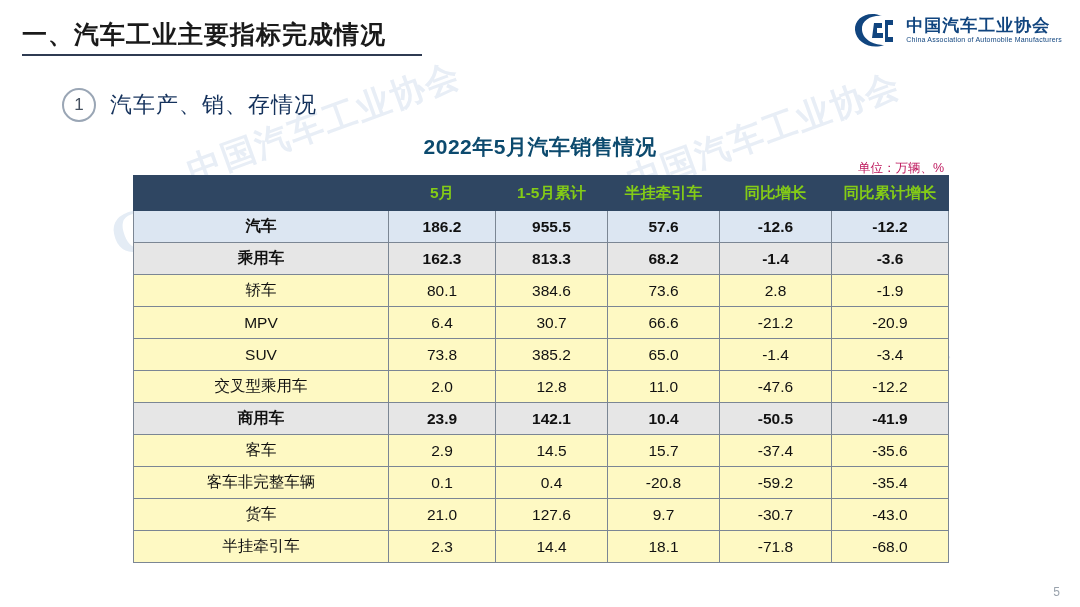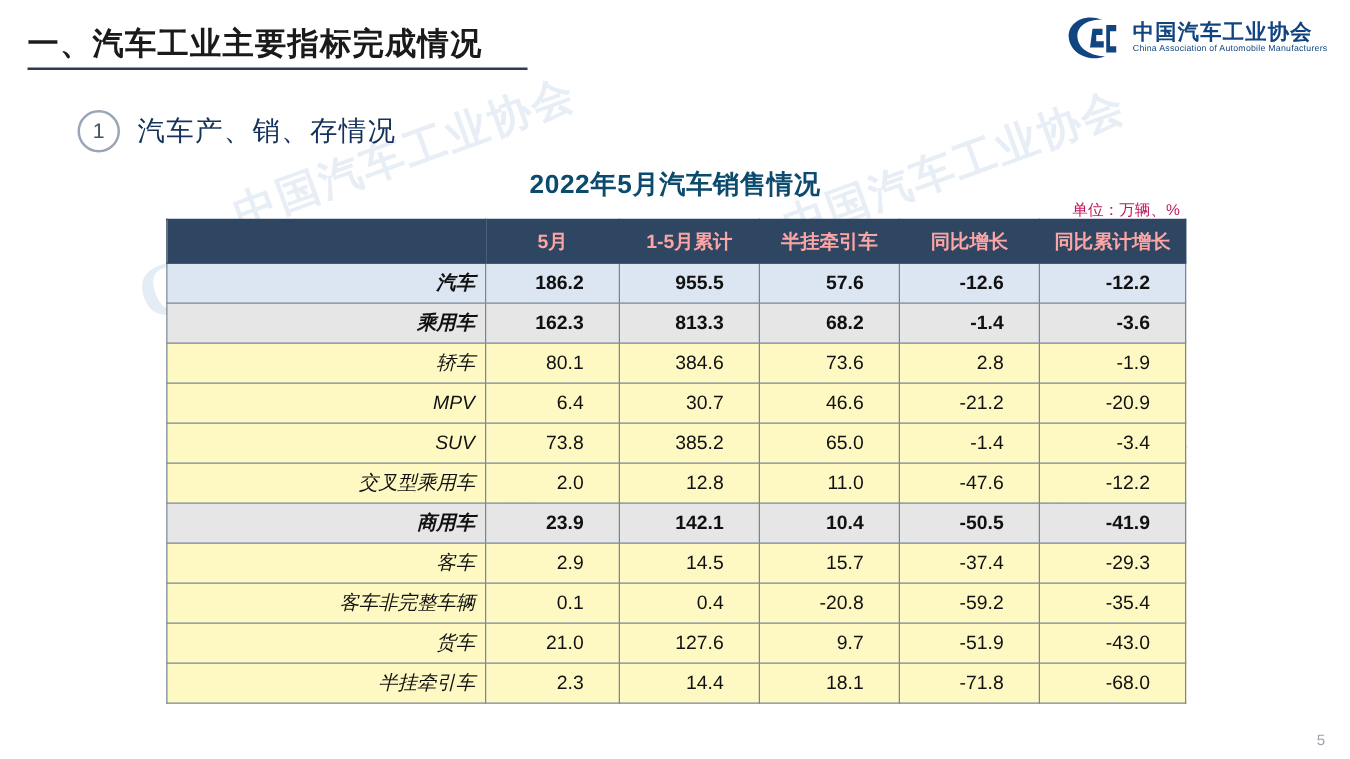--- a/index.html
+++ b/index.html
@@ -137,33 +137,33 @@
   }
   table.data th, table.data td {
     border: 1px solid #7b8694;
     height: 32px;
     font-size: 15.5px;
     color: #111;
     padding: 0 8px;
   }
   table.data thead th {
     background: #2f4662;
-    color: #fca5a5;
+    color: #84cc16;
     font-weight: bold;
     text-align: center;
     border-color: #2f4662;
     height: 35px;
     font-size: 15.5px;
   }
   table.data td.num {
-    text-align: right;
-    padding-right: 28px;
+    text-align: center;
+    padding-right: 8px;
     font-variant-numeric: tabular-nums;
   }
-  td.label { text-align: right; font-style: italic; }
+  td.label { text-align: center; }
   .row-top td { background: #dce6f2; font-weight: bold; }
   .row-sub td { background: #e6e6e6; font-weight: bold; }
   .row-plain td { background: #fef9c3; }
 
   .ind0 { padding-left: 10px; }
   .ind1 { padding-left: 42px; }
   .ind2 { padding-left: 74px; }
   .ind3 { padding-left: 96px; }
 
   .page-num {
@@ -253,21 +253,21 @@
             <td class="num">80.1</td>
             <td class="num">384.6</td>
             <td class="num">73.6</td>
             <td class="num">2.8</td>
             <td class="num">-1.9</td>
           </tr>
           <tr class="row-plain">
             <td class="label ind2">MPV</td>
             <td class="num">6.4</td>
             <td class="num">30.7</td>
-            <td class="num">46.6</td>
+            <td class="num">66.6</td>
             <td class="num">-21.2</td>
             <td class="num">-20.9</td>
           </tr>
           <tr class="row-plain">
             <td class="label ind2">SUV</td>
             <td class="num">73.8</td>
             <td class="num">385.2</td>
             <td class="num">65.0</td>
             <td class="num">-1.4</td>
             <td class="num">-3.4</td>
@@ -287,36 +287,36 @@
             <td class="num">10.4</td>
             <td class="num">-50.5</td>
             <td class="num">-41.9</td>
           </tr>
           <tr class="row-plain">
             <td class="label ind2">客车</td>
             <td class="num">2.9</td>
             <td class="num">14.5</td>
             <td class="num">15.7</td>
             <td class="num">-37.4</td>
-            <td class="num">-29.3</td>
+            <td class="num">-35.6</td>
           </tr>
           <tr class="row-plain">
             <td class="label ind3">客车非完整车辆</td>
             <td class="num">0.1</td>
             <td class="num">0.4</td>
             <td class="num">-20.8</td>
             <td class="num">-59.2</td>
             <td class="num">-35.4</td>
           </tr>
           <tr class="row-plain">
             <td class="label ind2">货车</td>
             <td class="num">21.0</td>
             <td class="num">127.6</td>
             <td class="num">9.7</td>
-            <td class="num">-51.9</td>
+            <td class="num">-30.7</td>
             <td class="num">-43.0</td>
           </tr>
           <tr class="row-plain">
             <td class="label ind3">半挂牵引车</td>
             <td class="num">2.3</td>
             <td class="num">14.4</td>
             <td class="num">18.1</td>
             <td class="num">-71.8</td>
             <td class="num">-68.0</td>
           </tr>

